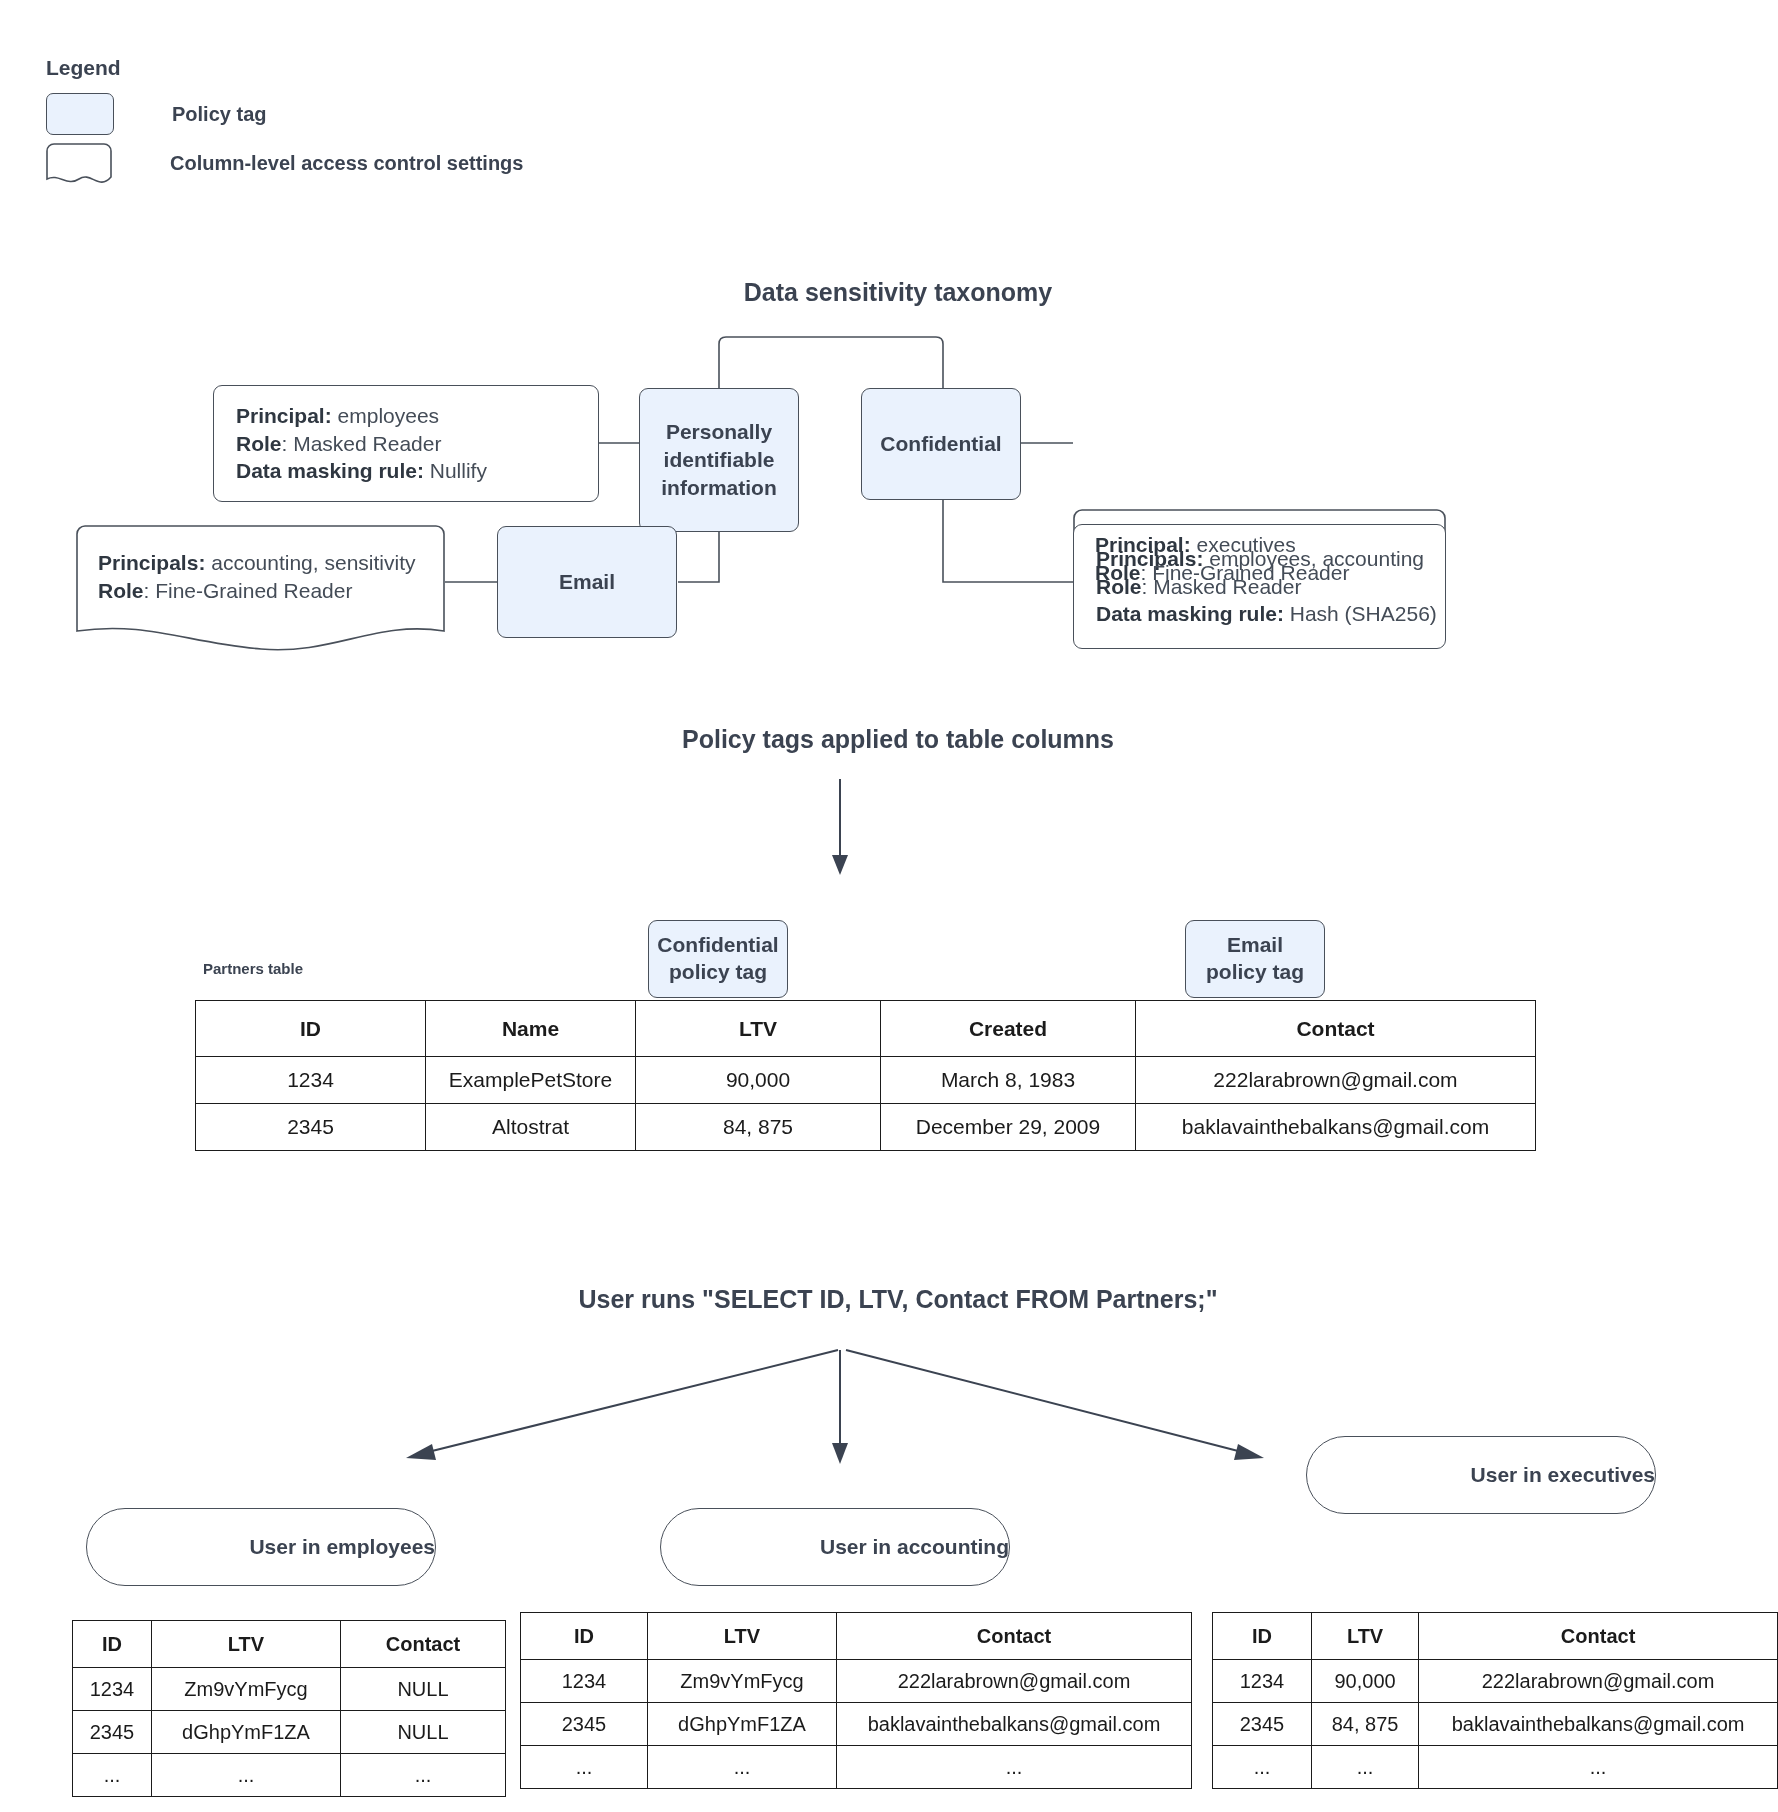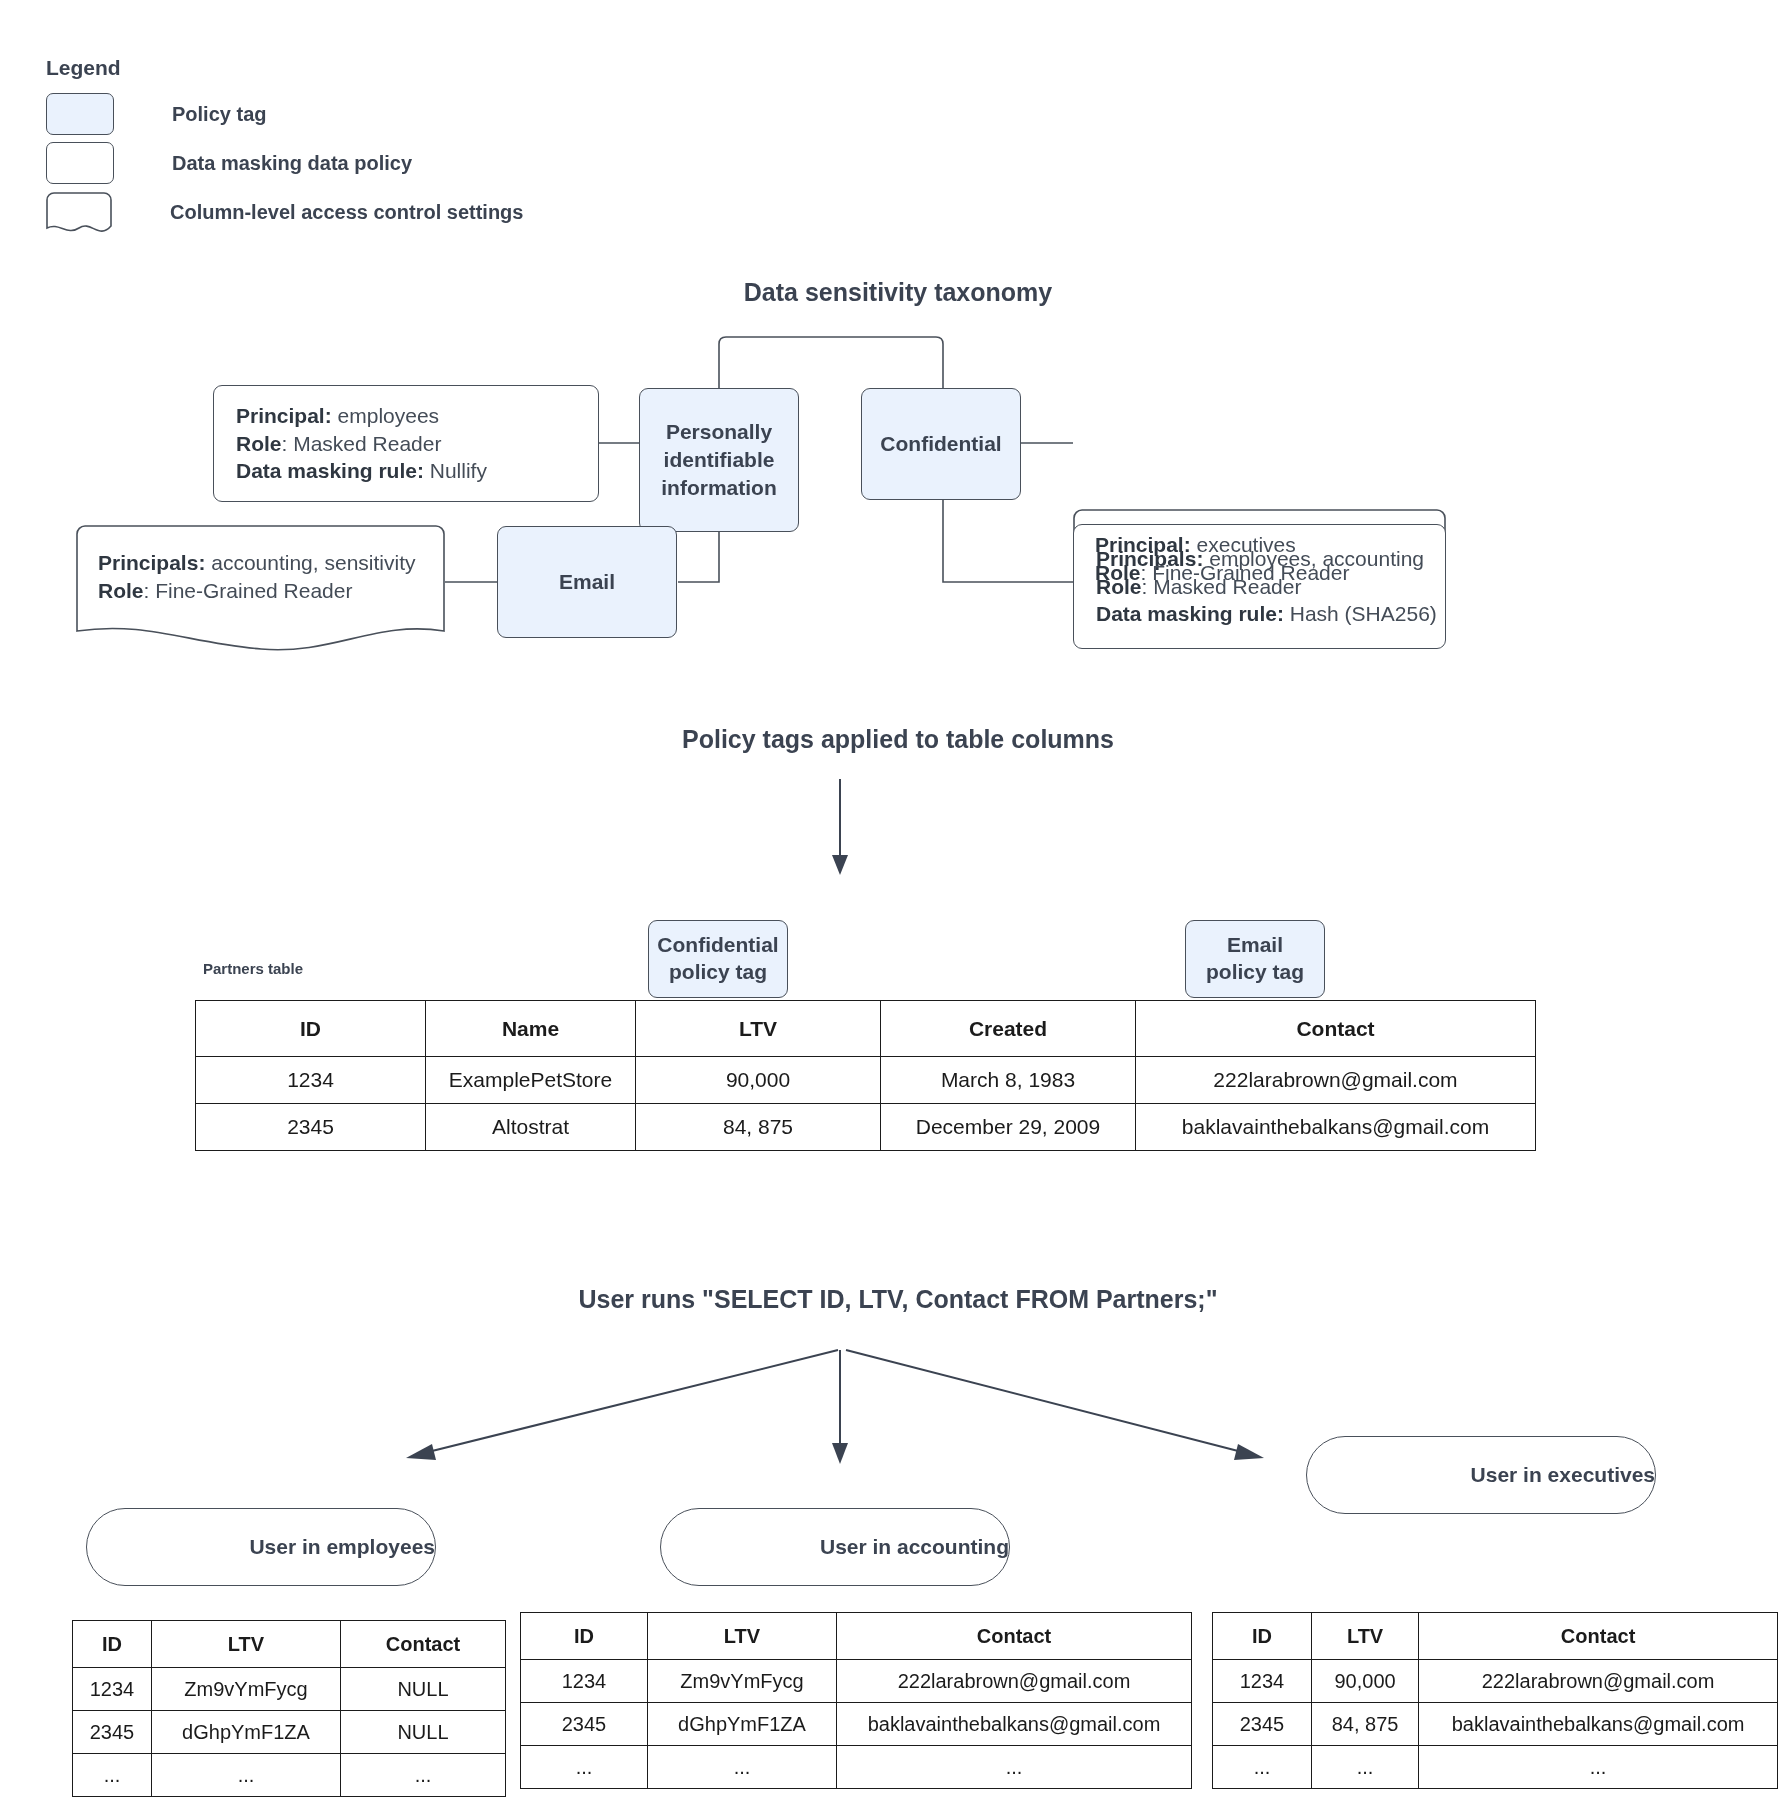--- a/index.html
+++ b/index.html
@@ -74,24 +74,20 @@
 <body>
 
 <div class="abs" id="legend">
   <div class="legend-title">Legend</div>
 
   <div class="legend-row">
     <div class="legend-swatch sw-tag"></div>
     <div class="legend-label">Policy tag</div>
   </div>
 
-  <div class="legend-row r2">
-    <div class="legend-swatch sw-plain"></div>
-    <div class="legend-label">Data masking data policy</div>
-  </div>
 
   <div class="legend-row r2">
     <div class="legend-swatch">
       <svg width="66" height="44" viewBox="0 0 66 44">
         <path d="M1 8 A7 7 0 0 1 8 1 L58 1 A7 7 0 0 1 65 8 L65 34
                  C53 48 45 28 33 36 C21 44 13 30 1 36 Z" fill="#ffffff" stroke="#49505a" stroke-width="1.6"></path>
       </svg>
     </div>
     <div class="legend-label">Column-level access control settings</div>
   </div>

